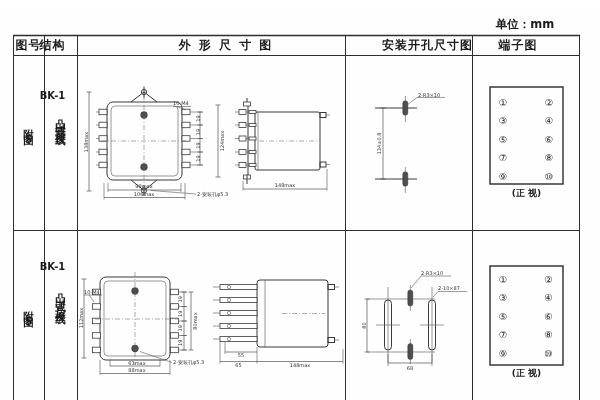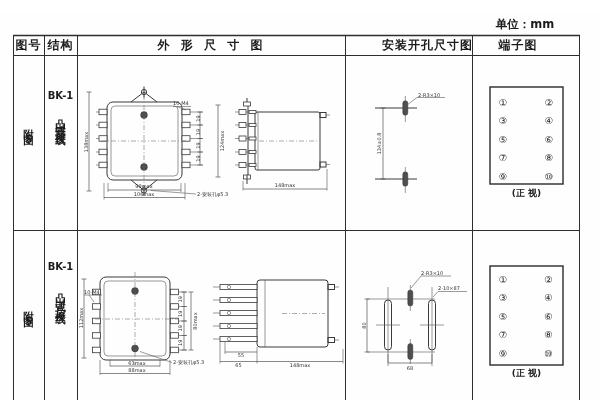--- a/index.html
+++ b/index.html
@@ -6,21 +6,21 @@
   .page{position:relative;width:600px;height:400px;background:#fefefe;overflow:hidden;
         font-family:"DejaVu Sans","Liberation Sans",sans-serif;color:#1c1c1c;margin-top:12px;}
   .abs{position:absolute;}
   .unit{position:absolute;left:480px;top:5px;width:90px;text-align:center;
         font-size:11.5px;font-weight:600;}
   .hdr{position:absolute;top:24px;height:19px;display:flex;align-items:center;
        justify-content:center;font-size:12px;font-weight:600;letter-spacing:1px;}
   .hdr.wide{letter-spacing:2px;}
   .vlabel{position:absolute;writing-mode:vertical-rl;text-orientation:upright;
           font-size:10.5px;font-weight:600;}
-  .model{position:absolute;left:44px;width:33px;text-align:center;
+  .model{position:absolute;left:36px;width:33px;text-align:center;
          font-size:10px;font-weight:600;}
   svg.draw{position:absolute;overflow:visible;}
   .ln{stroke:#3a3a3a;stroke-width:1;fill:none;}
   .ln2{stroke:#2a2a2a;stroke-width:1.4;fill:none;}
   .term{stroke:#3a3a3a;stroke-width:.8;fill:#fff;}
   .thin{stroke:#555;stroke-width:.6;fill:none;}
   .dim{stroke:#555;stroke-width:.7;fill:none;}
   .cl{stroke:#666;stroke-width:.55;stroke-dasharray:5 2 1 2;fill:none;}
   .dark{fill:#4d4d4d;stroke:#333;stroke-width:.5;}
   text.t{font-size:5px;fill:#333;font-family:"DejaVu Sans","Liberation Sans",sans-serif;}
@@ -43,22 +43,22 @@
       <line x1="13.5" y1="23" x2="13.5" y2="400"></line>
       <line x1="44.5" y1="23" x2="44.5" y2="400"></line>
       <line x1="77.5" y1="23" x2="77.5" y2="400"></line>
       <line x1="345.5" y1="23" x2="345.5" y2="400"></line>
       <line x1="472.5" y1="23" x2="472.5" y2="400"></line>
       <line x1="579.5" y1="23" x2="579.5" y2="400"></line>
     </g>
   </svg>
 
   <div class="hdr" style="left:13px;width:31px;">图号</div>
-  <div class="hdr" style="left:44px;width:33px;">结构</div>
-  <div class="hdr wide" style="left:77px;width:268px;font-family:Liberation Mono, monospace;">外 形 尺 寸 图</div>
+  <div class="hdr" style="left:36px;width:33px;">结构</div>
+  <div class="hdr wide" style="left:92px;width:268px;">外 形 尺 寸 图</div>
   <div class="hdr" style="left:364px;width:127px;">安装开孔尺寸图</div>
   <div class="hdr" style="left:472px;width:92px;">端子图</div>
 
   <div class="vlabel" style="left:22px;top:109px;letter-spacing:6px;">附图5</div>
   <div class="model" style="top:78px;">BK-1</div>
   <div class="vlabel" style="left:54px;top:99px;letter-spacing:3px;">凸出式前接线</div>
 
   <div class="vlabel" style="left:22px;top:291px;letter-spacing:6px;">附图5</div>
   <div class="model" style="top:249px;">BK-1</div>
   <div class="vlabel" style="left:54px;top:273px;letter-spacing:4px;">凸出式后接线</div>

